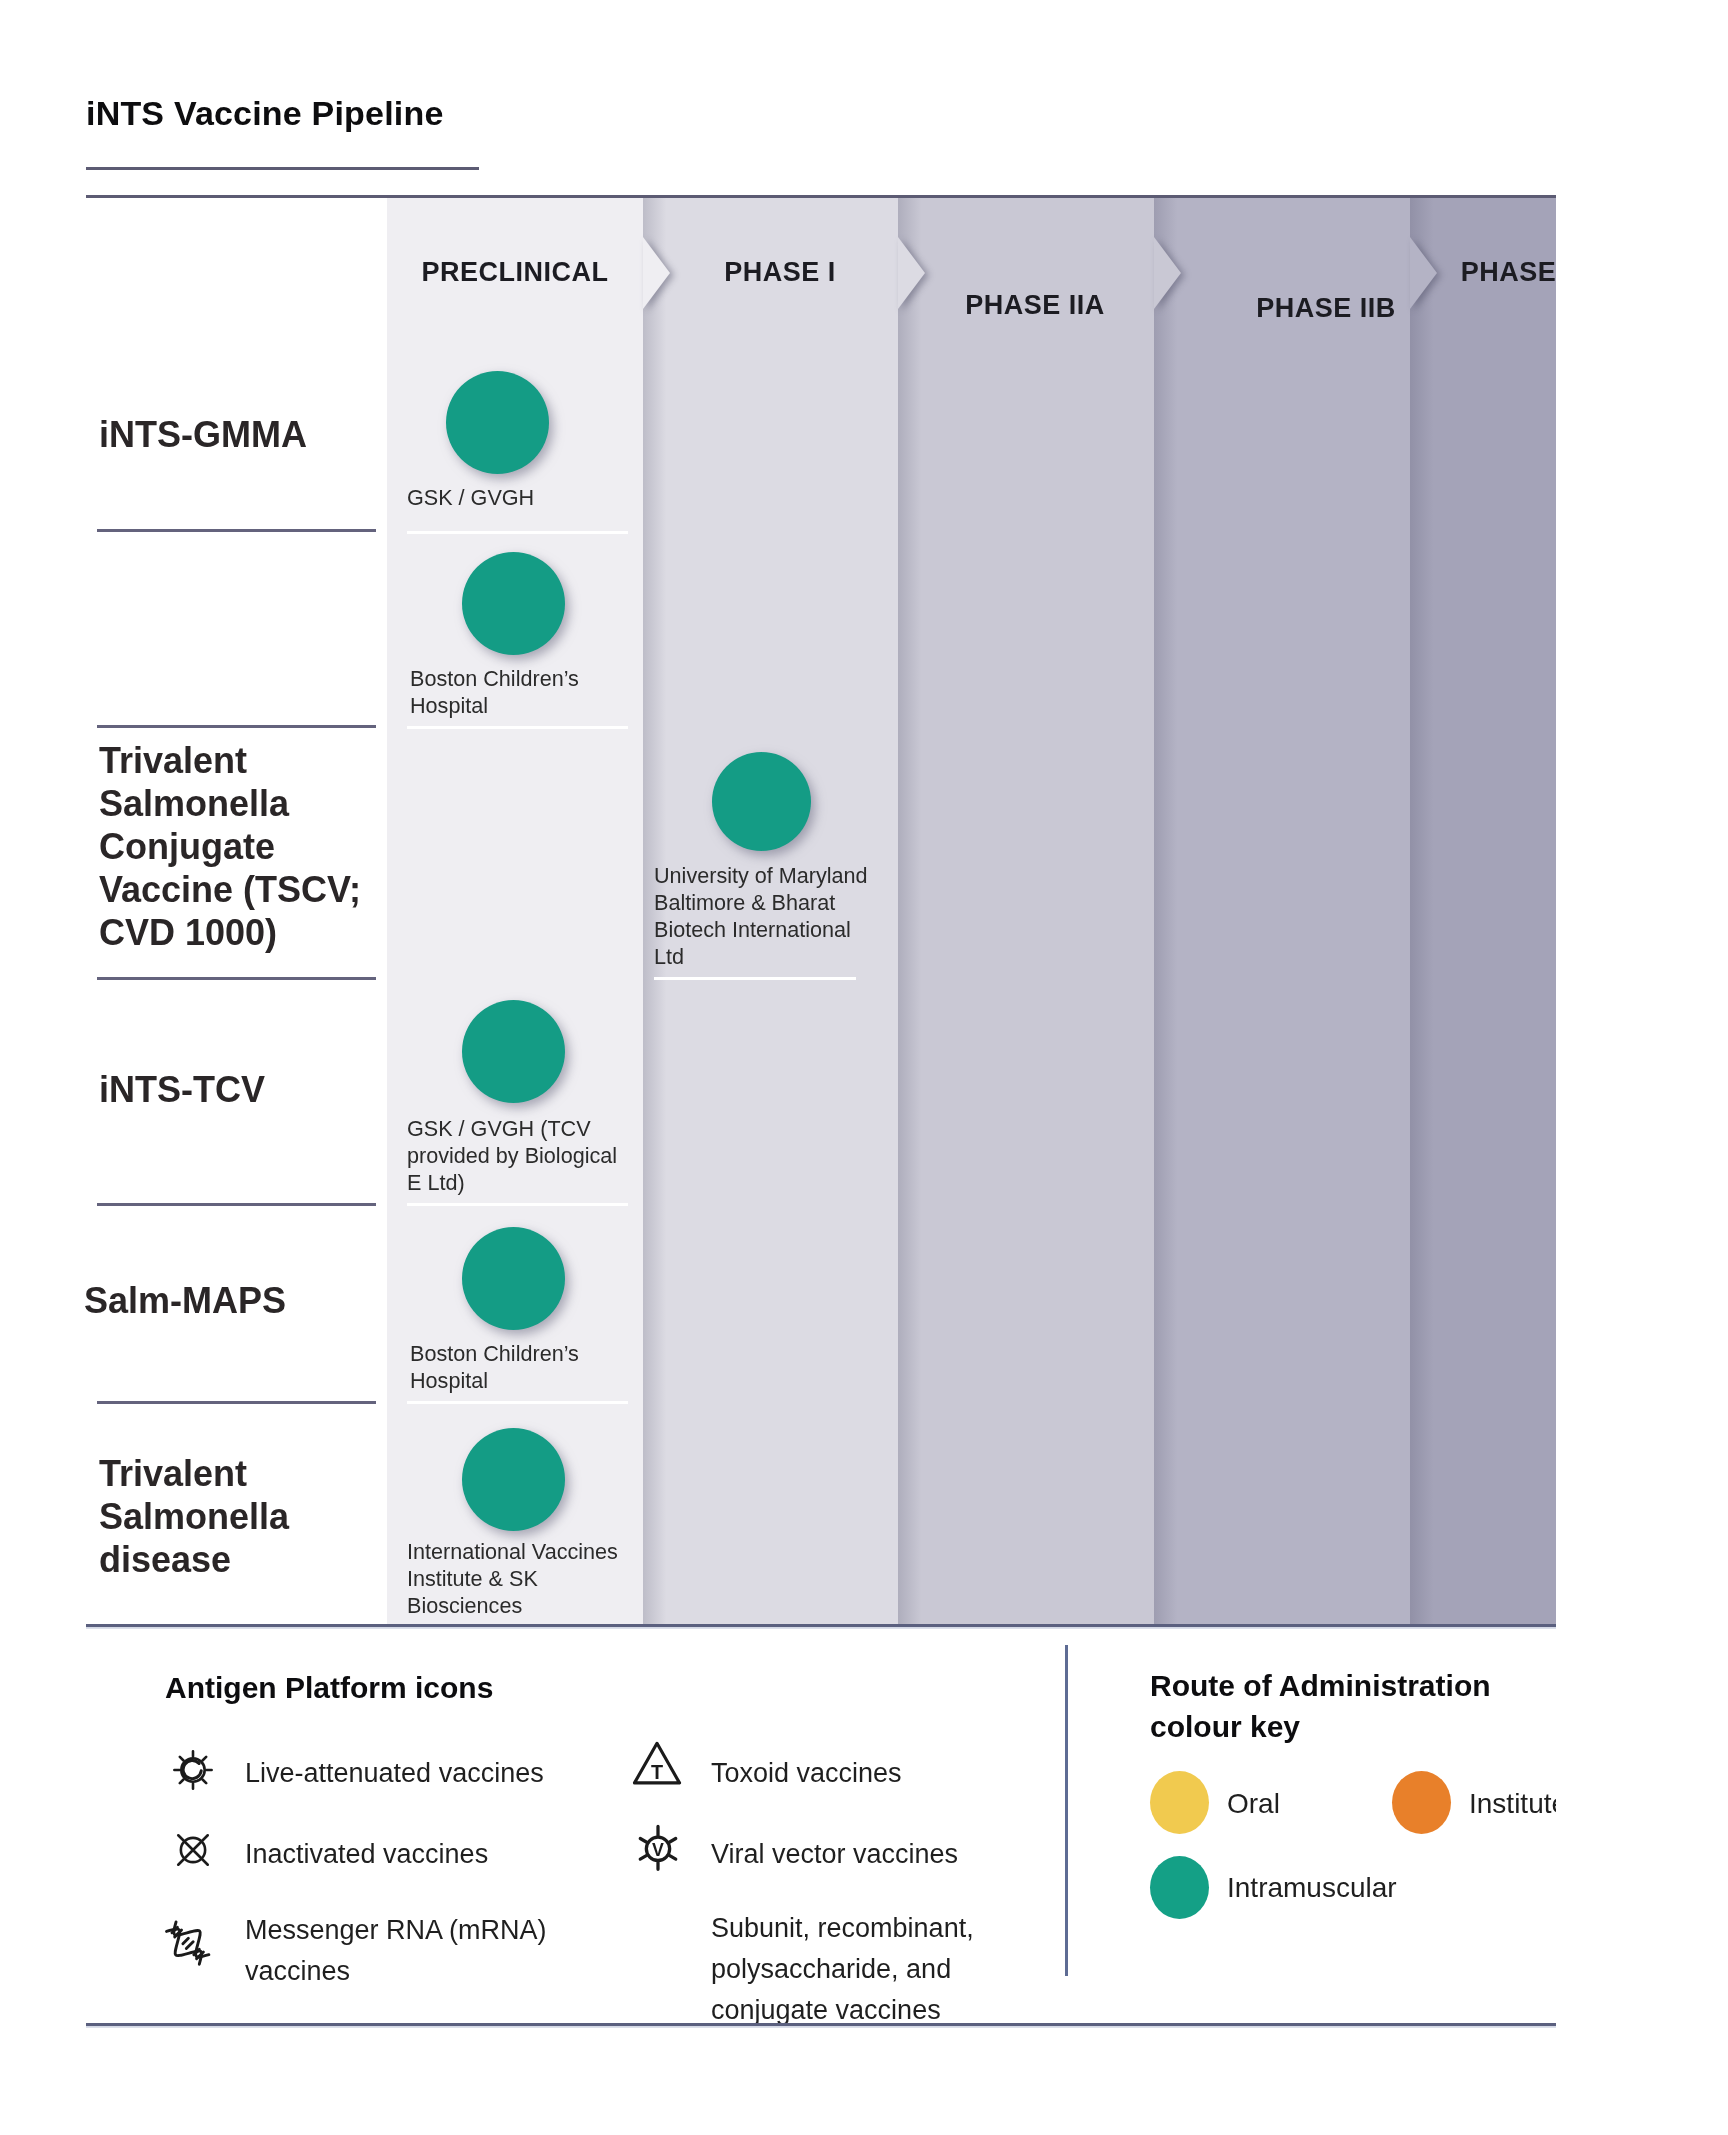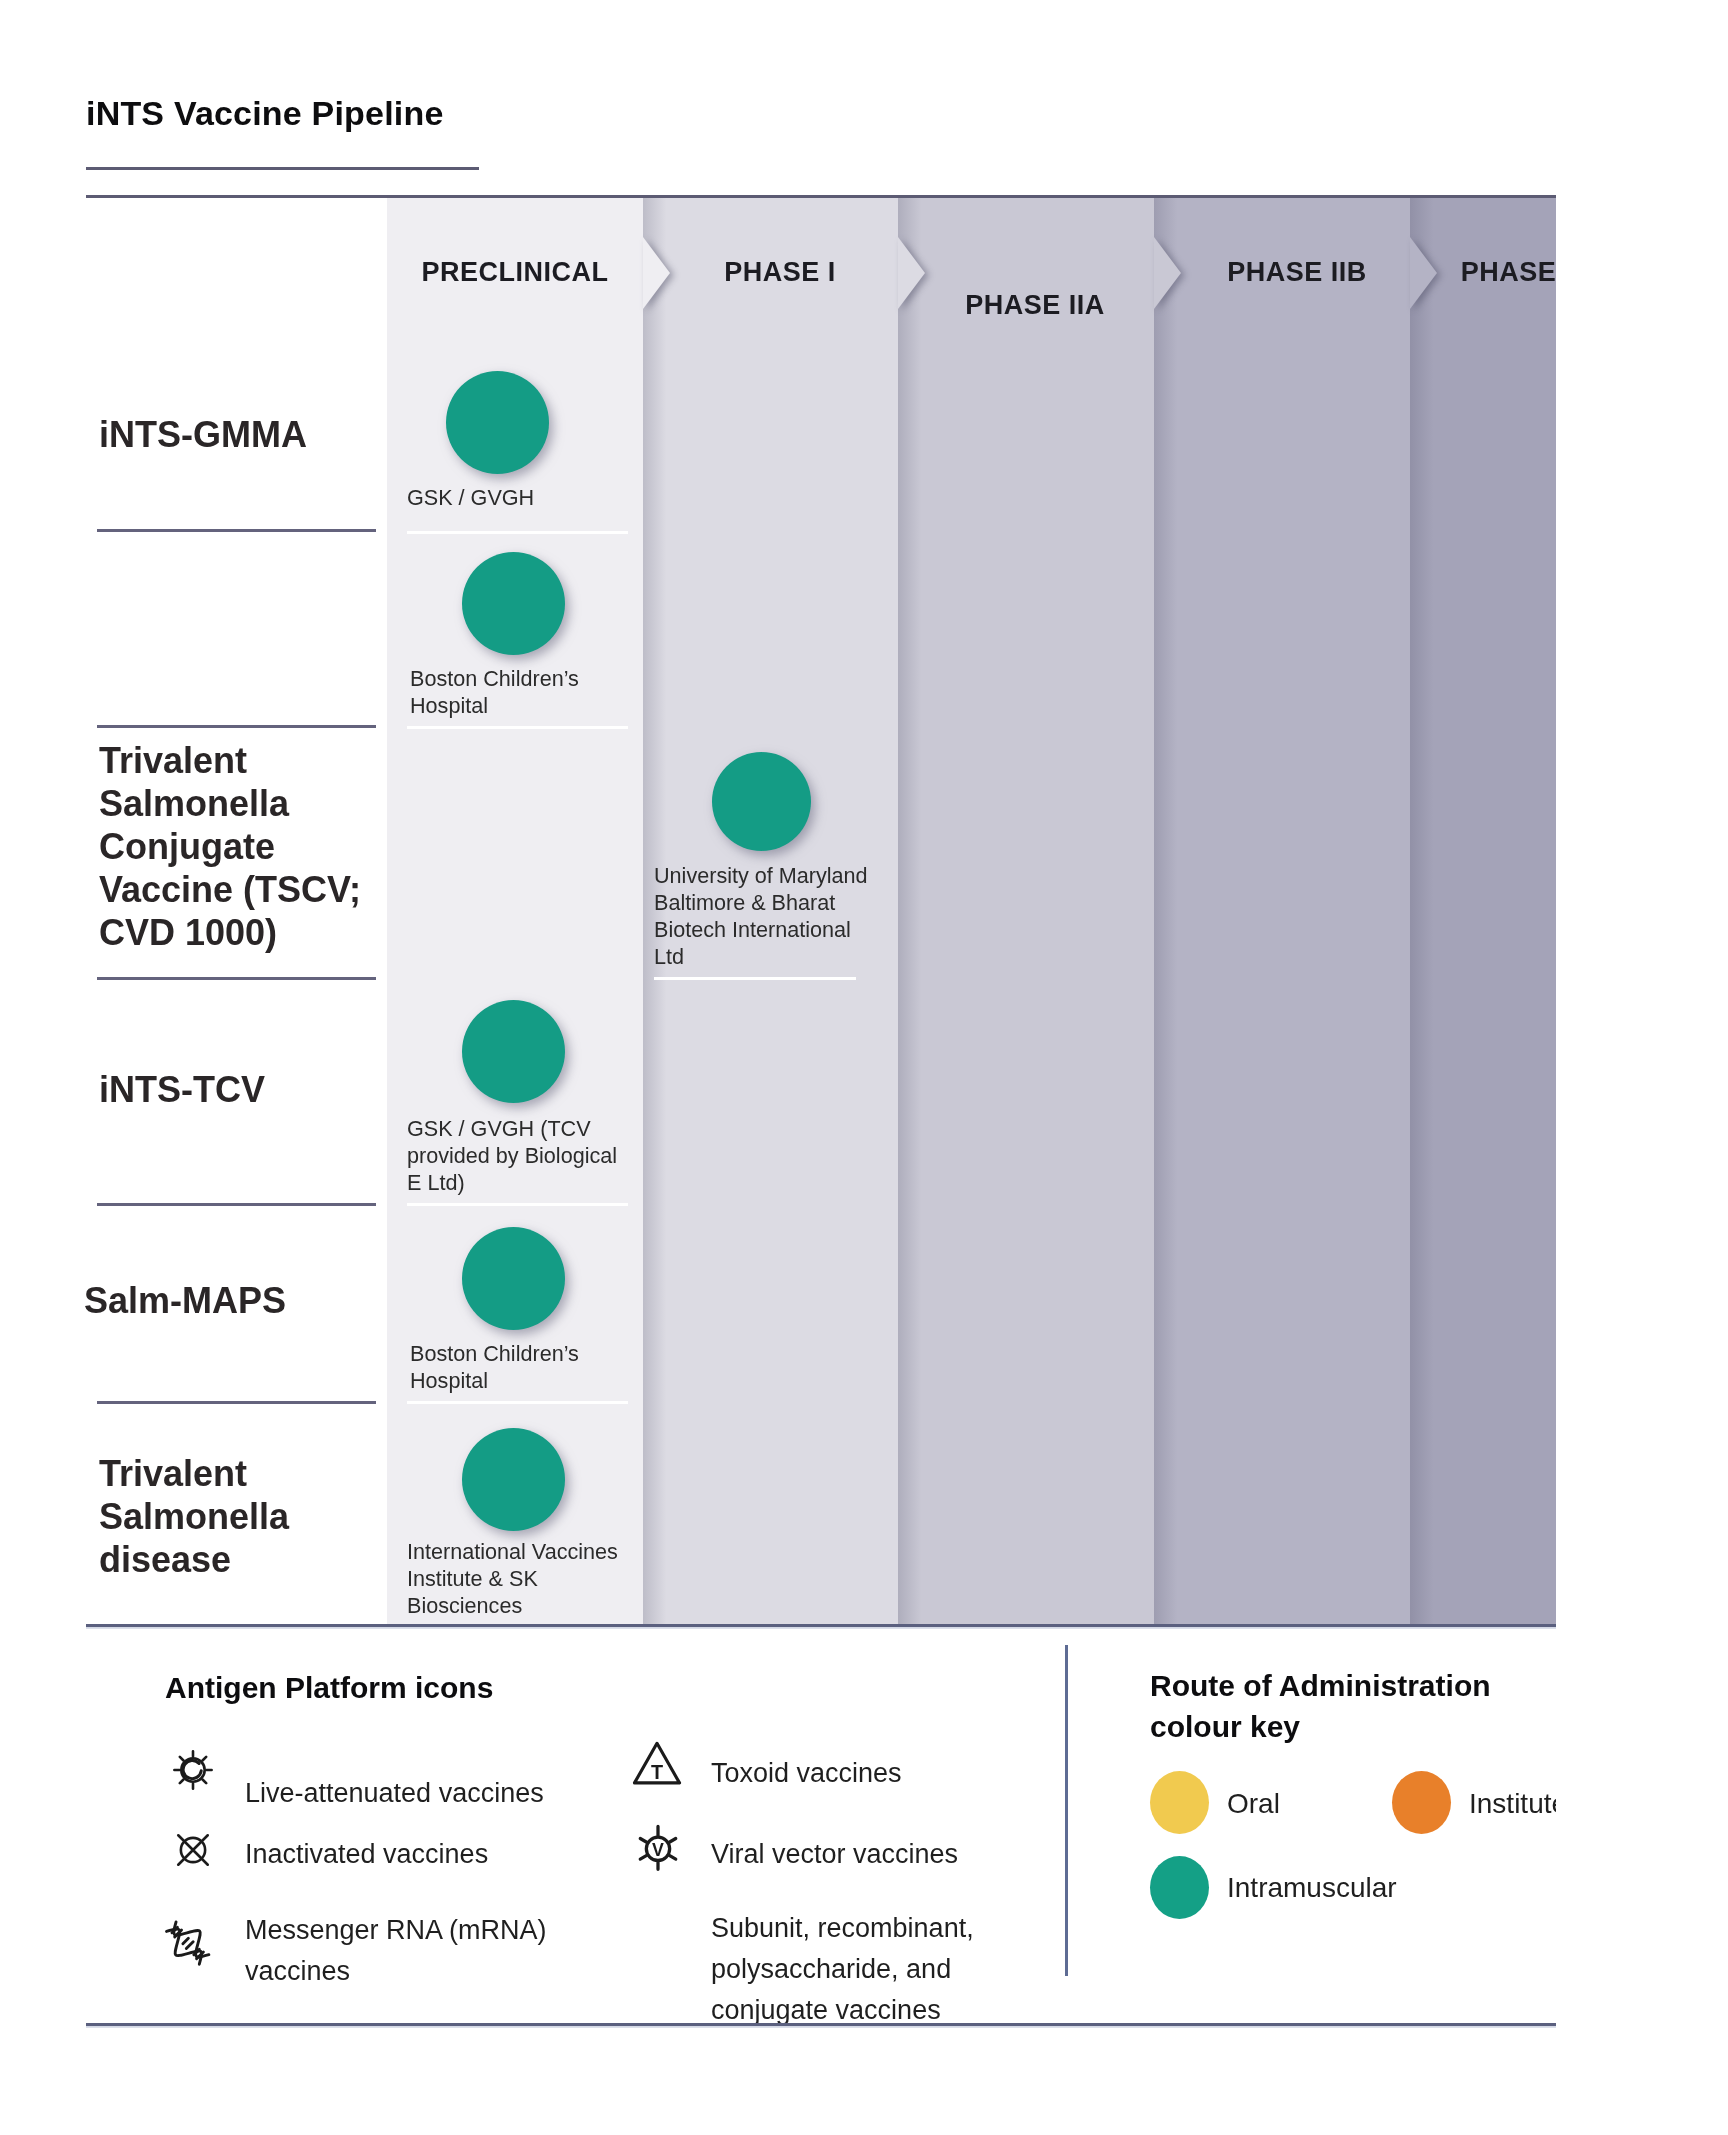--- a/index.html
+++ b/index.html
@@ -67,21 +67,21 @@
   <div class="abs chev-wrap" style="left:1154px;top:237px;">
       <div class="chev" style="background-color: rgb(201, 200, 212);"></div>
     </div>
   <div class="abs chev-wrap" style="left:1410px;top:237px;">
       <div class="chev" style="background-color: rgb(180, 179, 197);"></div>
     </div>
 
   <div class="abs phase-header" style="left:387px;width:256px;">PRECLINICAL</div>
   <div class="abs phase-header" style="left:652px;width:256px;">PHASE I</div>
   <div class="abs phase-header" style="left:907px;width:256px;margin-top:33px;">PHASE IIA</div>
-  <div class="abs phase-header" style="left:1169px;width:256px;">PHASE IIB</div>
+  <div class="abs phase-header" style="left:1198px;width:256px;margin-top:36px;">PHASE IIB</div>
   <div class="abs phase-header" style="left:1410px;width:229px;">PHASE III</div>
 
   <div class="abs row-label" style="left:99px;top:413px;">
     <span>iNTS-GMMA</span>
   </div>
   <div class="abs row-label" style="left:99px;top:739px;">
     <span>Trivalent</span>
     <span>Salmonella</span>
     <span>Conjugate</span>
     <span>Vaccine (TSCV;</span>
@@ -166,21 +166,21 @@
 
   <div class="abs blue-rule" style="left:86px;top:1624px;width:1575px;"></div>
 
   <div class="abs legend-title" style="left:165px;top:1667px;">Antigen Platform icons</div>
 
   <svg class="abs" style="left:167px;top:1744px;" width="52" height="52" viewBox="0 0 60 60">
     <circle class="lg" cx="30" cy="30" r="13.5" stroke-width="3"></circle>
     <path class="lg" d="M37,22.5 A10.5,10.5 0 1 0 39.5,31" stroke-width="3.5"></path>
     <path class="lg" stroke-width="3" d="M45.5,30 L51.5,30 M41,41 L45.2,45.2 M30,45.5 L30,51.5 M19,41 L14.8,45.2 M14.5,30 L8.5,30 M19,19 L14.8,14.8 M30,14.5 L30,8.5 M41,19 L45.2,14.8"></path>
   </svg>
-  <div class="abs legend-item-label" style="left:245px;top:1753px;margin-top:20px;">
+  <div class="abs legend-item-label" style="left:245px;top:1753px;">
     <span>Live-attenuated vaccines</span>
   </div>
 
   <svg class="abs" style="left:167px;top:1824px;" width="52" height="52" viewBox="0 0 60 60">
     <circle class="lg" cx="30" cy="30" r="14" stroke-width="3"></circle>
     <path class="lg" stroke-width="3" d="M13,13 L47,47 M47,13 L13,47"></path>
   </svg>
   <div class="abs legend-item-label" style="left:245px;top:1834px;">
     <span>Inactivated vaccines</span>
   </div>

